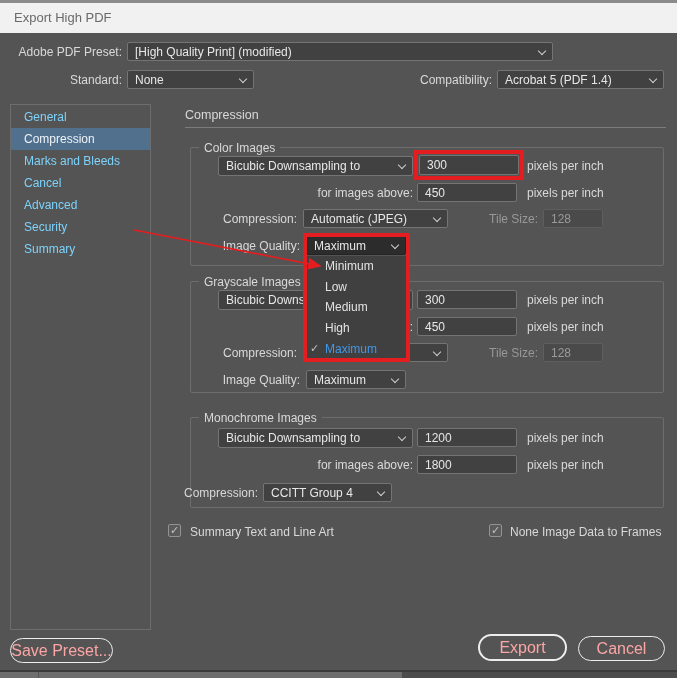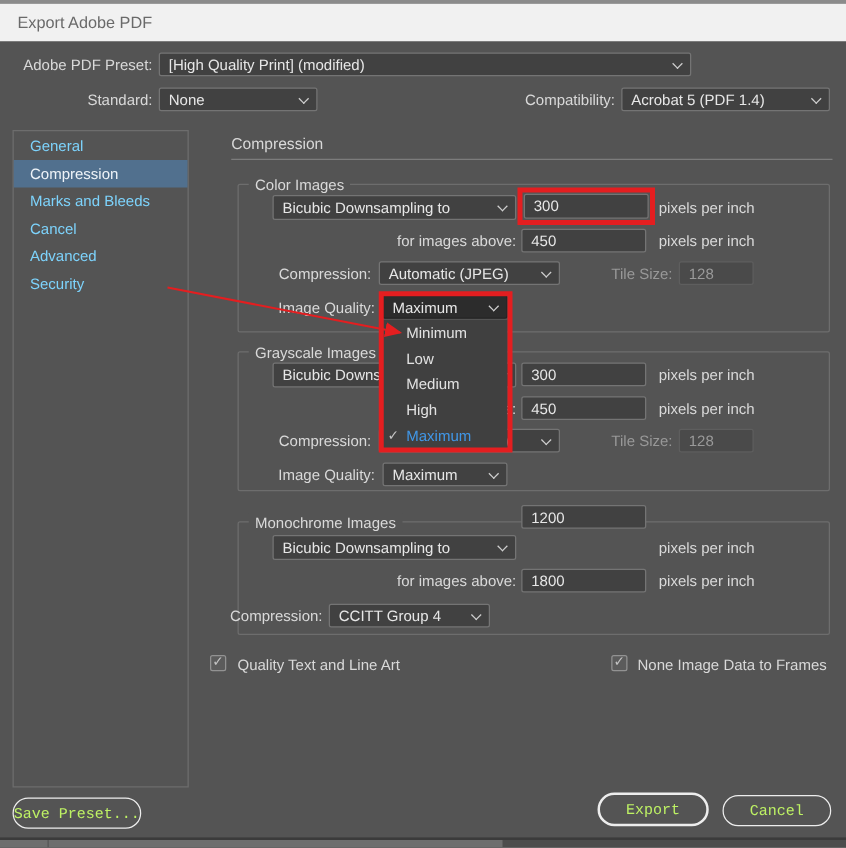--- a/index.html
+++ b/index.html
@@ -43,36 +43,36 @@
   .menu-item.sel { color:#4097e8; }
   .menu-check { position:absolute; left:4px; color:#c4c4c4; font-size:11px; }
 
   .redbox { position:absolute; border:4px solid #e41e20; z-index:10; pointer-events:none; }
   .arrow-svg { position:absolute; left:0; top:0; z-index:8; pointer-events:none; }
 
   .cb { position:absolute; width:13px; height:13px; background:#5b5b5b; border:1px solid #929292;
         border-radius:2px; color:#c3c3c3; font-size:11px; line-height:11px; text-align:center; }
 
   .btn { position:absolute; background:transparent; border:1.5px solid #ededed; border-radius:13px;
-         color:#bef264; font-size:12px; display:flex; align-items:center; justify-content:center;
-         font-family:Liberation Mono, monospace; cursor:pointer; }
+         color:#fca5a5; font-size:16px; display:flex; align-items:center; justify-content:center;
+         font-family:Liberation Sans, sans-serif; cursor:pointer; }
   .btn.primary { border-width:2px; }
 
   .bottomstrip { position:absolute; left:0; top:670px; width:677px; height:8px; background:#4c4c4c;
                  border-top:2px solid #3b3b3b; }
   .bottomstrip-light { position:absolute; left:0; top:672px; width:402px; height:6px; background:#6e6e6e; }
   .bottomstrip-seam { position:absolute; left:38px; top:672px; width:1px; height:6px; background:#555; }
 </style>
 </head>
 <body>
 
 <div class="stage">
 
   <div class="topstrip"></div>
-  <div class="titlebar">Export Adobe PDF</div>
+  <div class="titlebar">Export High PDF</div>
 
   <div class="lbl r" style="left:10px; top:45px; width:112px;">Adobe PDF Preset:</div>
   <div class="select" style="left:127px; top:42px; width:426px;text-align:right;">
     <span>[High Quality Print] (modified)</span>
     <span class="chev"></span>
   </div>
 
   <div class="lbl r" style="left:40px; top:73px; width:82px;">Standard:</div>
   <div class="select" style="left:127px; top:70px; width:127px;">
     <span>None</span>
@@ -85,20 +85,21 @@
     <span class="chev"></span>
   </div>
 
   <div class="sidebar">
     <div class="side-item">General</div>
     <div class="side-item sel">Compression</div>
     <div class="side-item">Marks and Bleeds</div>
     <div class="side-item">Cancel</div>
     <div class="side-item">Advanced</div>
     <div class="side-item">Security</div>
+    <div class="side-item">Summary</div>
   </div>
 
   <div class="heading">Compression</div>
   <div class="sep"></div>
 
   <div class="group" style="left:190px; top:147px; width:474px; height:119px;">
     <div class="group-label">Color Images</div>
   </div>
   <div class="select" style="left:218px; top:156px; width:195px; height:20px;">
     <span>Bicubic Downsampling to</span>
@@ -165,41 +166,41 @@
     <span class="chev"></span>
   </div>
 
   <div class="group" style="left:190px; top:417px; width:474px; height:91px;">
     <div class="group-label">Monochrome Images</div>
   </div>
   <div class="select" style="left:218px; top:428px; width:195px; height:20px;">
     <span>Bicubic Downsampling to</span>
     <span class="chev"></span>
   </div>
-  <div class="input" style="left:417px; top:404px; width:100px;">
+  <div class="input" style="left:417px; top:428px; width:100px;">
     <span>1200</span>
   </div>
   <div class="lbl" style="left:527px; top:431px;">pixels per inch</div>
 
   <div class="lbl r" style="left:280px; top:458px; width:133px;">for images above:</div>
   <div class="input" style="left:417px; top:455px; width:100px;">
     <span>1800</span>
   </div>
   <div class="lbl" style="left:527px; top:458px;">pixels per inch</div>
 
   <div class="lbl r" style="left:168px; top:486px; width:90px;">Compression:</div>
   <div class="select" style="left:263px; top:483px; width:129px;">
     <span>CCITT Group 4</span>
     <span class="chev"></span>
   </div>
 
   <div class="cb" style="left:168px; top:524px;">
     <span>✓</span>
   </div>
-  <div class="lbl" style="left:190px; top:525px;">Quality Text and Line Art</div>
+  <div class="lbl" style="left:190px; top:525px;">Summary Text and Line Art</div>
 
   <div class="cb" style="left:489px; top:524px;">
     <span>✓</span>
   </div>
   <div class="lbl" style="left:510px; top:525px;">None Image Data to Frames</div>
 
   <div class="menu">
     <div class="menu-item">Minimum</div>
     <div class="menu-item">Low</div>
     <div class="menu-item">Medium</div>

